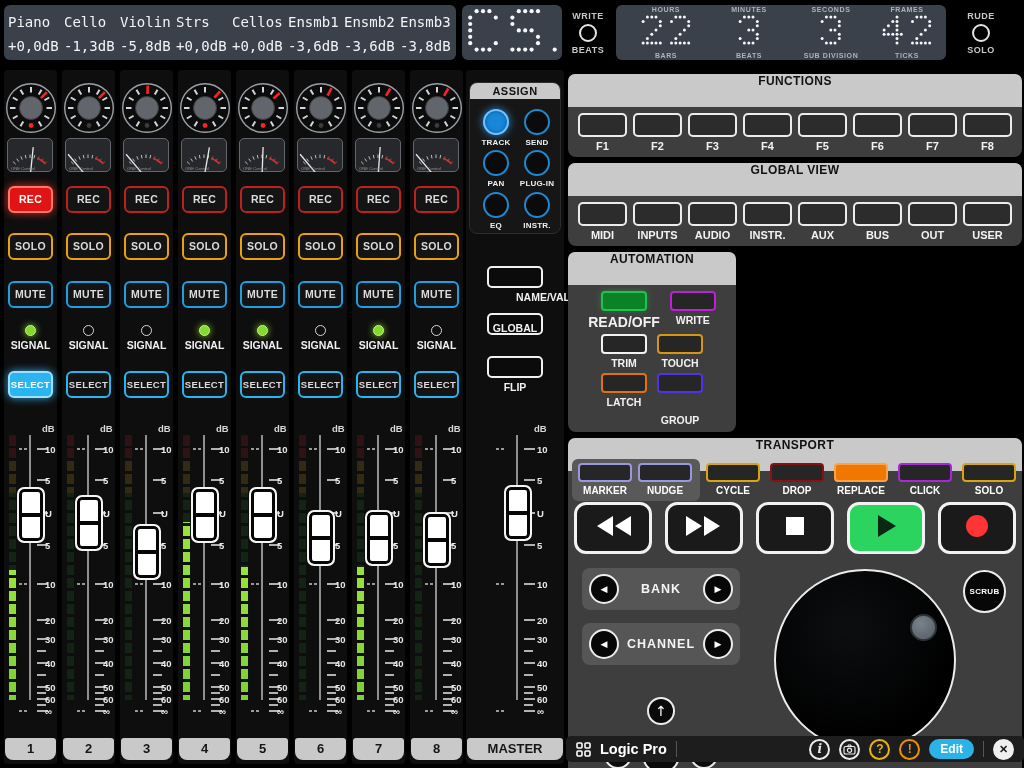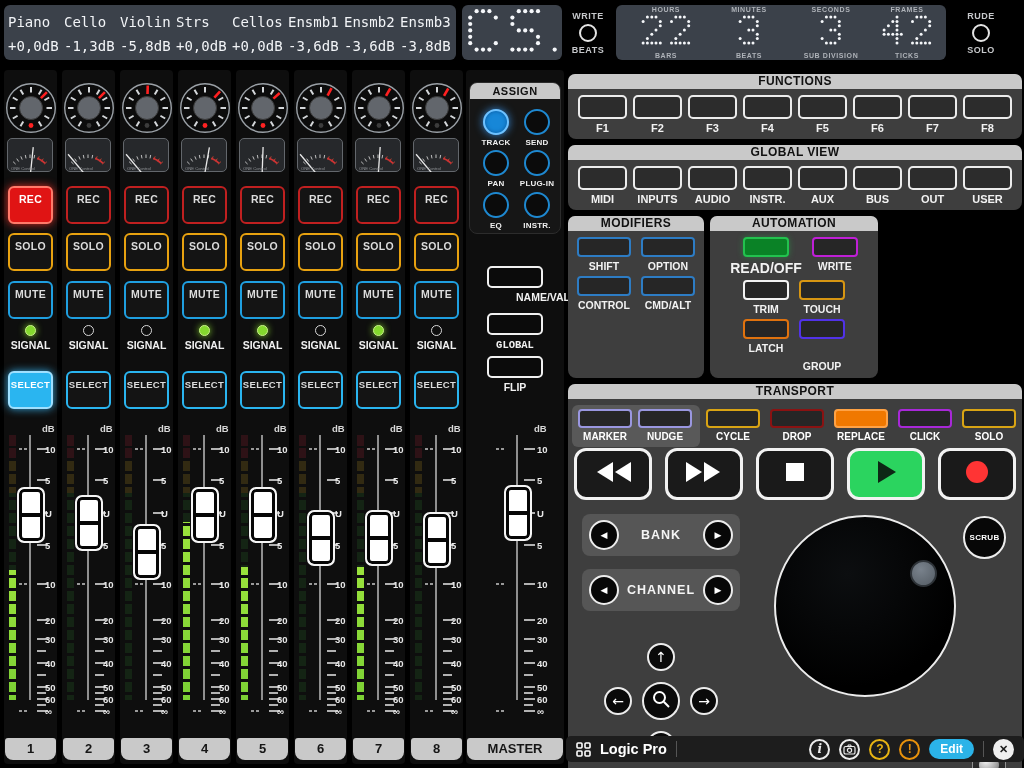--- a/index.html
+++ b/index.html
@@ -18,21 +18,21 @@
   .led-circle{width:14px;height:14px;border:2px solid #e4e4e4;border-radius:50%;}
   #tc-panel{left:616px;top:5px;width:330px;height:55px;display:flex;align-items:center;padding:0 6px;box-sizing:border-box;}
   .tc-group{display:flex;flex-direction:column;align-items:center;justify-content:center;gap:2px;height:100%;}
   .tc-lbl{font-size:7px;font-weight:bold;color:#aeb2b8;letter-spacing:.6px;white-space:nowrap;}
   
   #strips{left:4px;top:70px;display:flex;gap:5px;}
   .strip{position:relative;width:53px;height:694px;background:#0e0e0e;border-radius:4px;flex:0 0 53px;}
   #master-strip{left:466px;top:70px;width:98px;height:694px;background:#0e0e0e;border-radius:4px;}
   .knob-wrap{position:absolute;left:0px;top:12px;width:53px;height:53px;display:flex;justify-content:center;}
   .vu-wrap{position:absolute;left:3px;top:68px;width:46px;height:34px;}
-  .sbtn{position:absolute;left:4px;width:45px;height:38px;border-radius:6px;border:2px solid;box-sizing:border-box;
+  .sbtn{position:absolute;left:4px;width:45px;height:27px;border-radius:6px;border:2px solid;box-sizing:border-box;
         background:#141414;color:#dcdcdc;font-size:10.5px;font-weight:bold;text-align:center;line-height:23px;letter-spacing:.3px;}
   .sig-led{position:absolute;left:21px;top:255px;width:11px;height:11px;border-radius:50%;box-sizing:border-box;}
   .sig-lbl{position:absolute;left:0;top:269px;width:53px;text-align:center;font-size:10.5px;font-weight:bold;color:#f0f0f0;}
   .tab{position:absolute;left:1px;right:1px;top:668px;height:22px;background:#c9c9c9;border-radius:3px 3px 8px 8px;
        color:#161616;font-size:13px;font-weight:bold;text-align:center;line-height:22px;}
   
   .fader{position:absolute;left:0;top:353px;height:287px;}
   .ftrack{position:absolute;top:12px;height:265px;width:2px;background:#8f8f8f;}
   .ftick{position:absolute;height:2px;background:#b2b2b2;}
   .fnum{position:absolute;font-size:9.5px;font-weight:bold;color:#e8e8e8;line-height:9px;}
@@ -47,21 +47,21 @@
   #assign-panel{position:absolute;left:3px;top:12px;width:92px;height:152px;background:#161616;border:1px solid #2c2c2c;border-radius:8px;box-sizing:border-box;}
   #assign-panel .hdr{background:#c9c9c9;color:#111;font-size:11px;font-weight:bold;text-align:center;border-radius:7px 7px 0 0;height:16px;line-height:16px;letter-spacing:.5px;}
   .acirc{position:absolute;width:26px;height:26px;border-radius:50%;border:2.5px solid #1e88d0;box-sizing:border-box;background:#0b0b0b;}
   .acirc.active{background:#1787d8;border-color:#6fc2ff;box-shadow:0 0 8px rgba(60,160,255,.8),inset 0 0 4px #0b5a9e;}
   .albl{position:absolute;width:52px;text-align:center;font-size:8px;font-weight:bold;color:#f0f0f0;letter-spacing:.2px;}
   .mbtn{position:absolute;left:21px;width:56px;height:22px;border:2px solid #f0f0f0;border-radius:5px;background:#0b0b0b;box-sizing:border-box;}
   .mbtn-lbl{position:absolute;left:0;width:98px;text-align:center;font-size:10.5px;font-weight:bold;color:#f2f2f2;}
   
   #right-col{left:568px;top:74px;width:454px;}
   .panel{background:#3e3e3e;border-radius:8px;position:relative;box-sizing:border-box;margin-bottom:6px;}
-  .phdr{background:#c9c9c9;color:#111;font-size:12px;font-weight:bold;text-align:center;border-radius:7px 7px 0 0;height:15px;line-height:15px;letter-spacing:.4px;}
+  .phdr{background:#c9c9c9;color:#111;font-size:12px;font-weight:bold;text-align:center;border-radius:7px 7px 0 0;height:33px;line-height:15px;letter-spacing:.4px;}
   .btn-row{display:flex;justify-content:space-between;padding:6px 10px 5px 10px;gap:6px;}
   .cell{display:flex;flex-direction:column;align-items:center;gap:3px;flex:1;}
   .obtn{width:100%;height:24px;border:2px solid #ececec;border-radius:5px;background:#2c2c2c;box-sizing:border-box;}
   .clbl{font-size:11px;font-weight:bold;color:#f2f2f2;white-space:nowrap;}
   .row3{display:flex;gap:6px;}
   .grid2{display:flex;flex-wrap:wrap;justify-content:center;gap:4px 10px;padding:6px 6px 6px 6px;}
   .cbtn{height:20px;border:2px solid;border-radius:4px;background:#262626;box-sizing:border-box;}
   
   #transport{height:410px;}
   .tcell{position:absolute;width:54px;display:flex;flex-direction:column;align-items:center;gap:3px;}
@@ -974,21 +974,21 @@
         <div class="acirc" style="left: 54px; top: 67px;"></div>
         <div class="albl" style="left: 41px; top: 96px;">PLUG-IN</div>
         <div class="acirc" style="left: 13px; top: 109px;"></div>
         <div class="albl" style="left: 0px; top: 138px;">EQ</div>
         <div class="acirc" style="left: 54px; top: 109px;"></div>
         <div class="albl" style="left: 41px; top: 138px;">INSTR.</div>
       </div>
       <div class="mbtn" style="top: 196px;"></div>
       <div class="mbtn-lbl" style="top: 221px; padding-left: 28px;">NAME/VAL</div>
       <div class="mbtn" style="top: 243px;"></div>
-      <div class="mbtn-lbl" style="top: 269px; font-family: Liberation Mono, monospace;">GLOBAL</div>
+      <div class="mbtn-lbl" style="top: 252px;">GLOBAL</div>
       <div class="mbtn" style="top: 286px;"></div>
       <div class="mbtn-lbl" style="top: 311px;">FLIP</div>
       <div class="fader" style="width: 98px;">
         <span class="fdb" style="left: 68px;">dB</span>
         <div class="fdot" style="left: 30px; top: 25px;"></div>
         <div class="fdot" style="left: 35px; top: 25px;"></div>
         <div class="fdot" style="left: 30px; top: 160px;"></div>
         <div class="fdot" style="left: 35px; top: 160px;"></div>
         <div class="fdot" style="left: 30px; top: 287px;"></div>
         <div class="fdot" style="left: 35px; top: 287px;"></div>
@@ -1092,41 +1092,20 @@
             <div class="obtn"></div>
             <span class="clbl">OUT</span>
           </div>
           <div class="cell">
             <div class="obtn"></div>
             <span class="clbl">USER</span>
           </div>
         </div>
       </div>
       <div class="row3">
-        <div class="panel" style="flex: 0 0 136px; margin-bottom: 0px;">
-          <div class="phdr">MODIFIERS</div>
-          <div class="grid2">
-            <div class="cell" style="flex: 0 0 54px;">
-              <div class="cbtn" style="width: 54px; border-color: rgb(45, 124, 196);"></div>
-              <span class="clbl" style="font-size: 10.5px;">SHIFT</span>
-            </div>
-            <div class="cell" style="flex: 0 0 54px;">
-              <div class="cbtn" style="width: 54px; border-color: rgb(45, 124, 196);"></div>
-              <span class="clbl" style="font-size: 10.5px;">OPTION</span>
-            </div>
-            <div class="cell" style="flex: 0 0 54px;">
-              <div class="cbtn" style="width: 54px; border-color: rgb(45, 124, 196);"></div>
-              <span class="clbl" style="font-size: 10.5px;">CONTROL</span>
-            </div>
-            <div class="cell" style="flex: 0 0 54px;">
-              <div class="cbtn" style="width: 54px; border-color: rgb(45, 124, 196);"></div>
-              <span class="clbl" style="font-size: 10.5px;">CMD/ALT</span>
-            </div>
-          </div>
-        </div>
         <div class="panel" style="flex: 0 0 168px; margin-bottom: 0px;">
           <div class="phdr">AUTOMATION</div>
           <div class="grid2">
             <div class="cell" style="flex: 0 0 46px;">
               <div class="cbtn" style="width: 46px; border-color: rgb(34, 194, 78); background: rgb(10, 130, 38); box-shadow: rgba(34, 194, 78, 0.4) 0px 0px 6px;"></div>
               <span class="clbl" style="font-size: 14px;">READ/OFF</span>
             </div>
             <div class="cell" style="flex: 0 0 46px;">
               <div class="cbtn" style="width: 46px; border-color: rgb(191, 31, 214);"></div>
               <span class="clbl" style="font-size: 10.5px;">WRITE</span>

